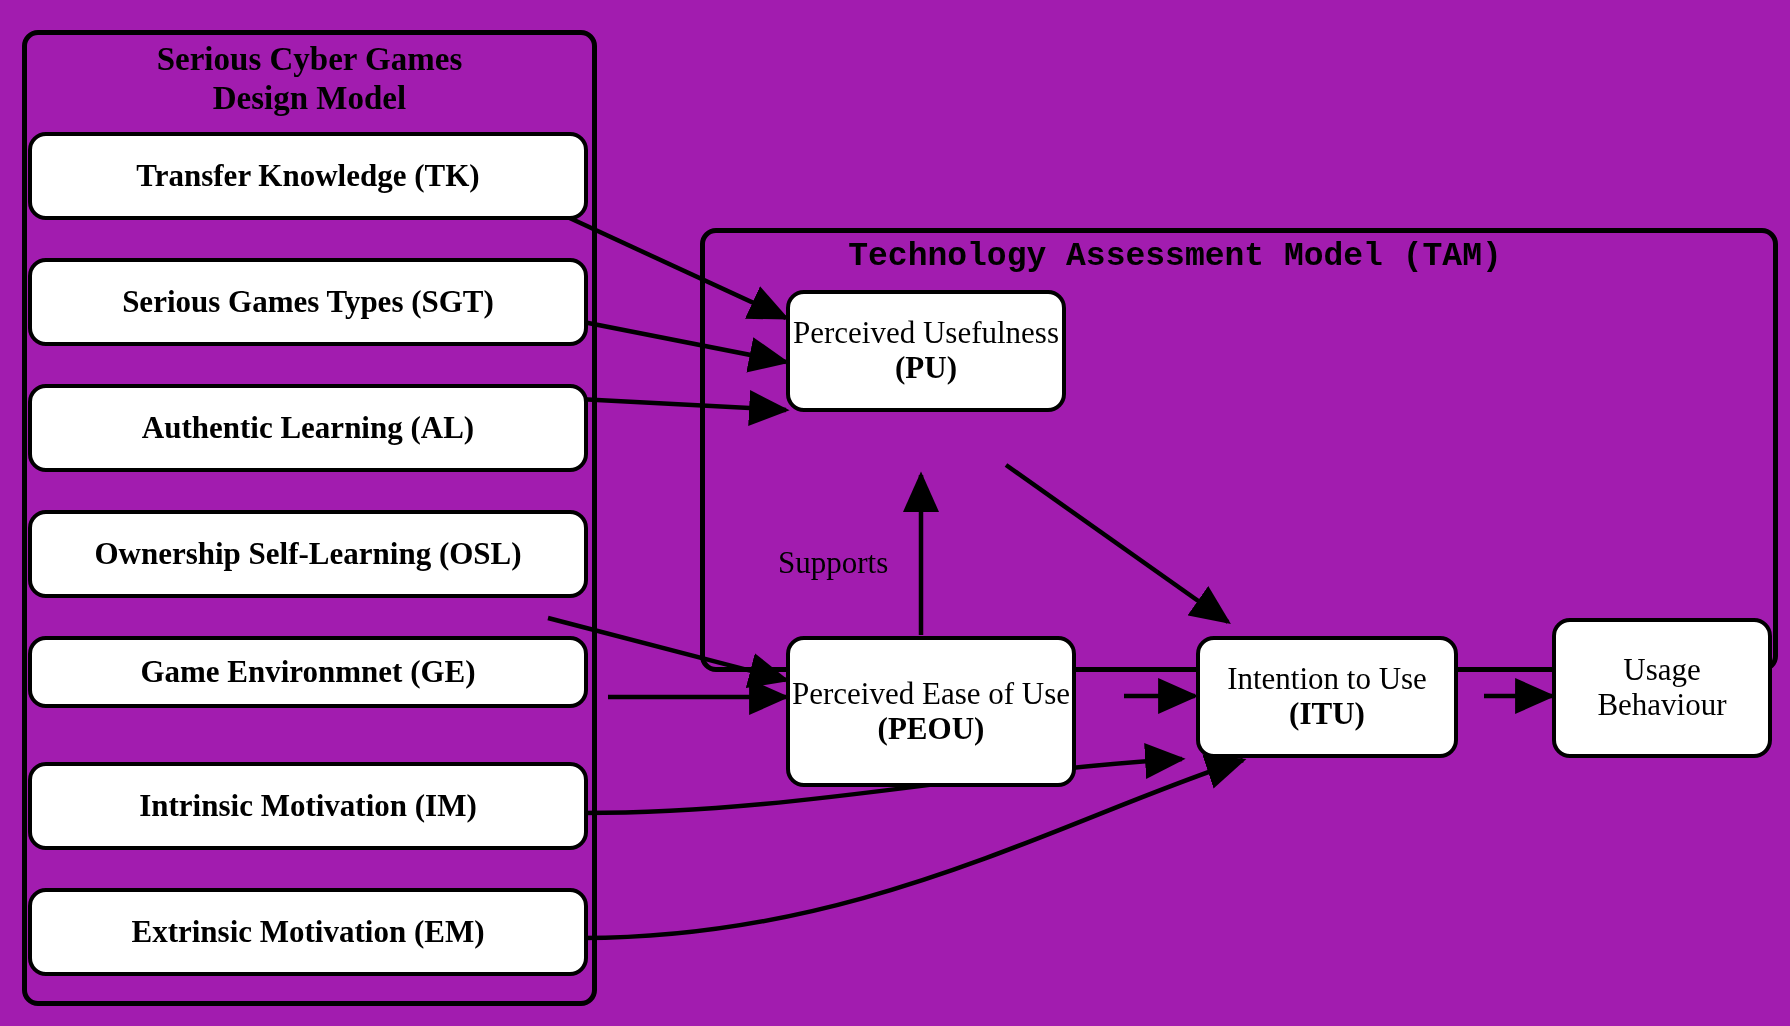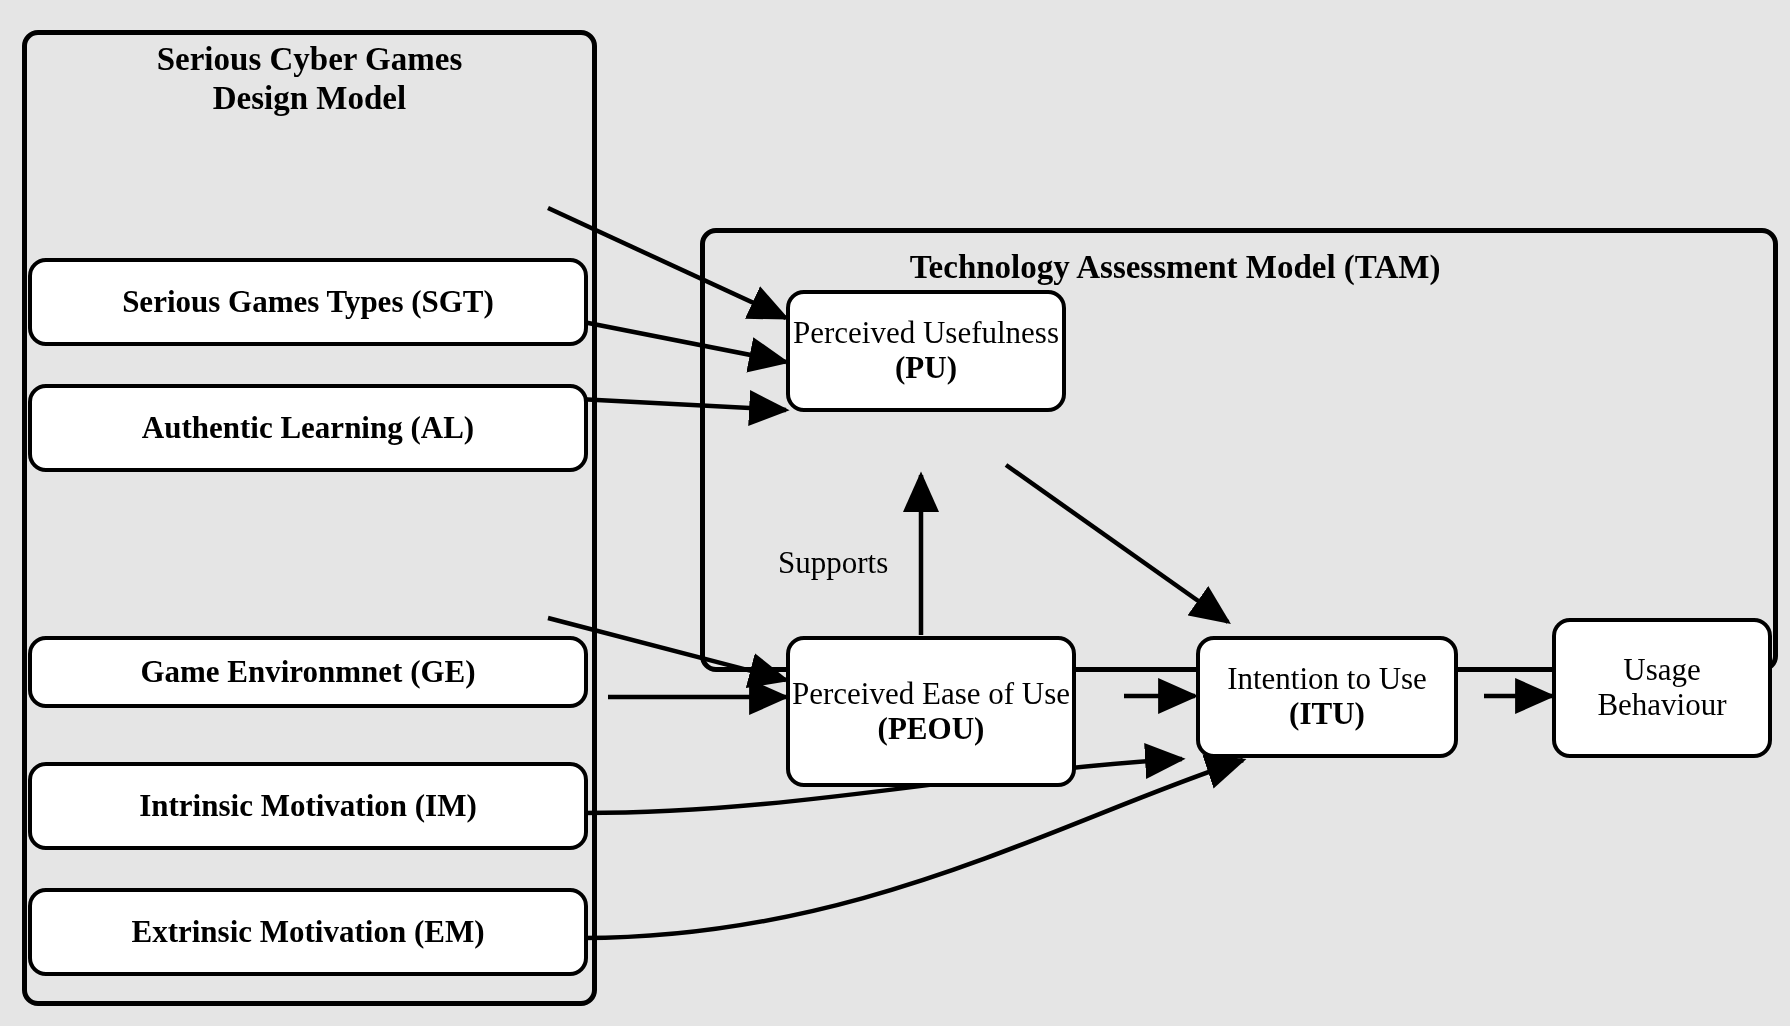--- a/index.html
+++ b/index.html
@@ -1,19 +1,19 @@
 <!DOCTYPE html>
 <html><head>
 <meta charset="utf-8">
 <style>
   html,body{margin:0;padding:0;background:#ffffff;}
   #page{
     position:relative;
     width:1790px;height:1026px;
-    background:#e5e5e5;
+    background:#a21caf;
     font-family:"Liberation Serif","DejaVu Serif",serif;
     overflow:hidden;
   }
   svg.layer{position:absolute;left:0;top:0;width:1790px;height:1026px;}
   .box{
     position:absolute;
     box-sizing:border-box;
     background:#ffffff;
     border:4px solid #000000;
     border-radius:18px;
@@ -83,35 +83,37 @@
 
       <path d="M 1484,696 L 1552,696"></path>
     </g>
   </svg>
 
   <div class="panel" style="left:22px;top:30px;width:575px;height:976px;"></div>
 
   <div class="panel-title" style="left:22px;top:40px;width:575px;font-size:33px;">Serious Cyber Games
 Design Model</div>
 
+  <div class="box bold" style="left:28px;top:132px;width:560px;height:88px;font-size:31px;">Transfer Knowledge (TK)</div>
 
   <div class="box bold" style="left:28px;top:384px;width:560px;height:88px;font-size:31px;">Authentic Learning (AL)</div>
 
   <div class="box bold" style="left:28px;top:258px;width:560px;height:88px;font-size:31px;">Serious Games Types (SGT)</div>
 
+  <div class="box bold" style="left:28px;top:510px;width:560px;height:88px;font-size:31px;">Ownership Self-Learning (OSL)</div>
 
   <div class="box bold" style="left:28px;top:636px;width:560px;height:72px;font-size:31px;">Game Environmnet (GE)</div>
 
   <div class="box bold" style="left:28px;top:762px;width:560px;height:88px;font-size:31px;">Intrinsic Motivation (IM)</div>
 
   <div class="box bold" style="left:28px;top:888px;width:560px;height:88px;font-size:31px;">Extrinsic Motivation (EM)</div>
 
   <div class="panel" style="left:700px;top:228px;width:1078px;height:444px;"></div>
 
-  <div class="panel-title" style="left:700px;top:248px;width:950px;font-size:33px;">Technology Assessment Model (TAM)</div>
+  <div class="panel-title" style="left:700px;top:238px;width:950px;font-size:33px;font-family:Liberation Mono, monospace;">Technology Assessment Model (TAM)</div>
 
   <div class="box" style="left:786px;top:290px;width:280px;height:122px;font-size:31px;flex-direction:column;">
     <span class="reg">Perceived Usefulness</span>
     <span class="bold">(PU)</span>
   </div>
 
   <div class="box" style="left:786px;top:636px;width:290px;height:151px;font-size:31px;flex-direction:column;">
     <span class="reg">Perceived Ease of Use</span>
     <span class="bold">(PEOU)</span>
   </div>

